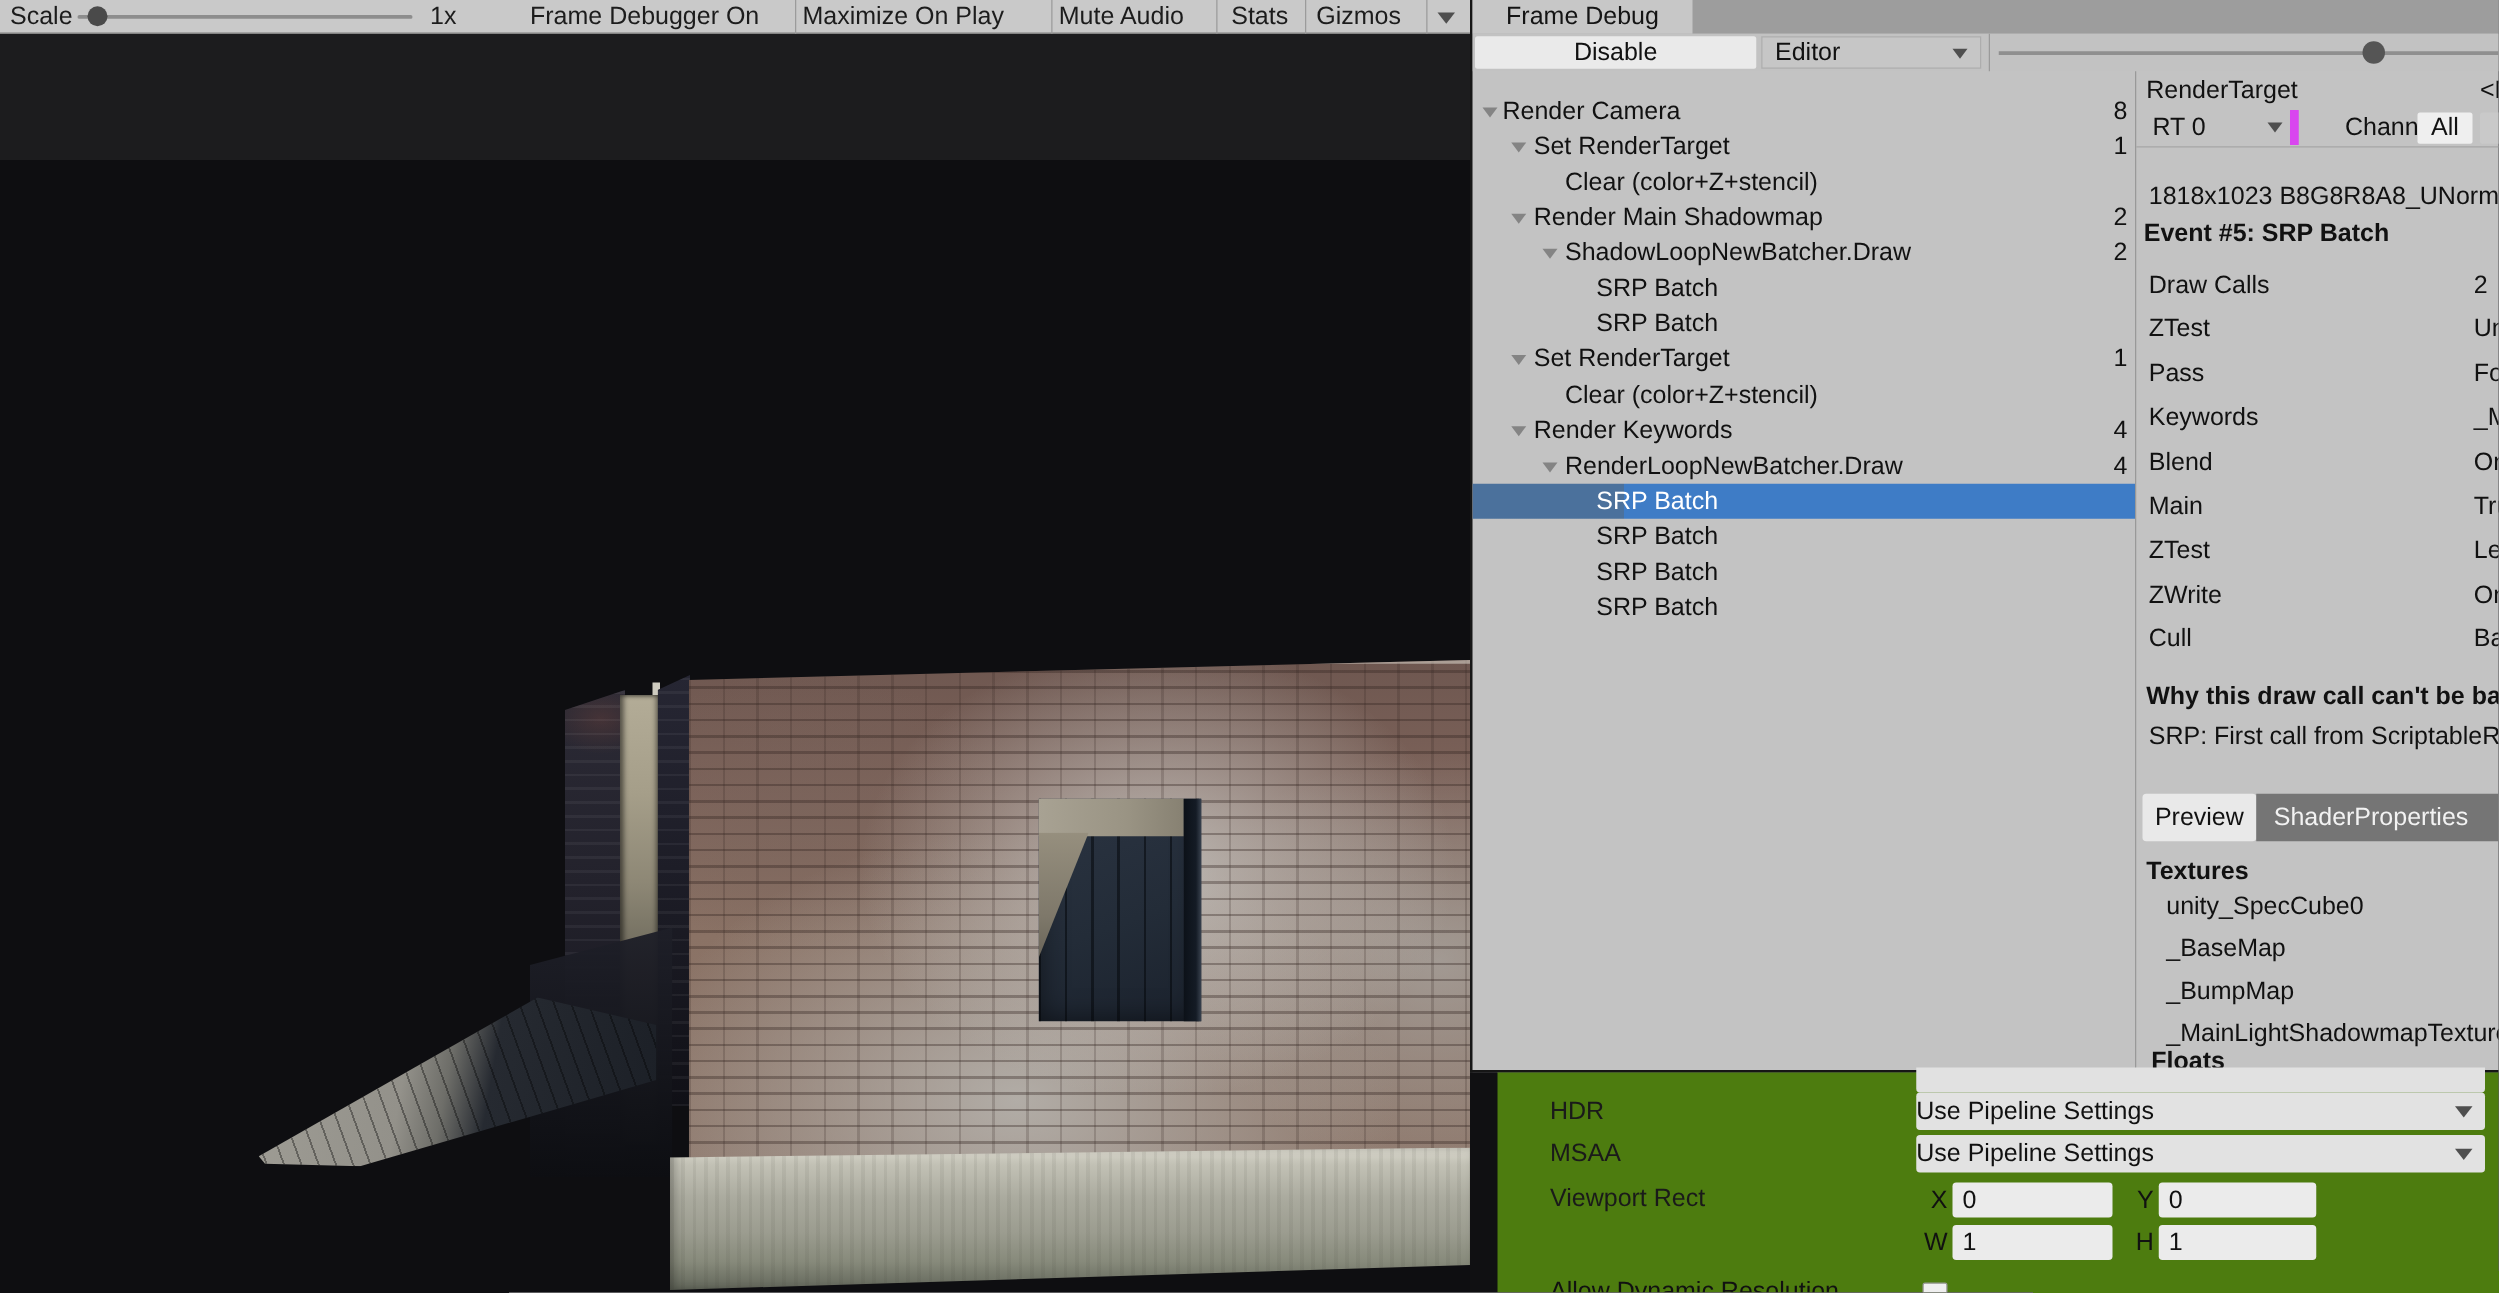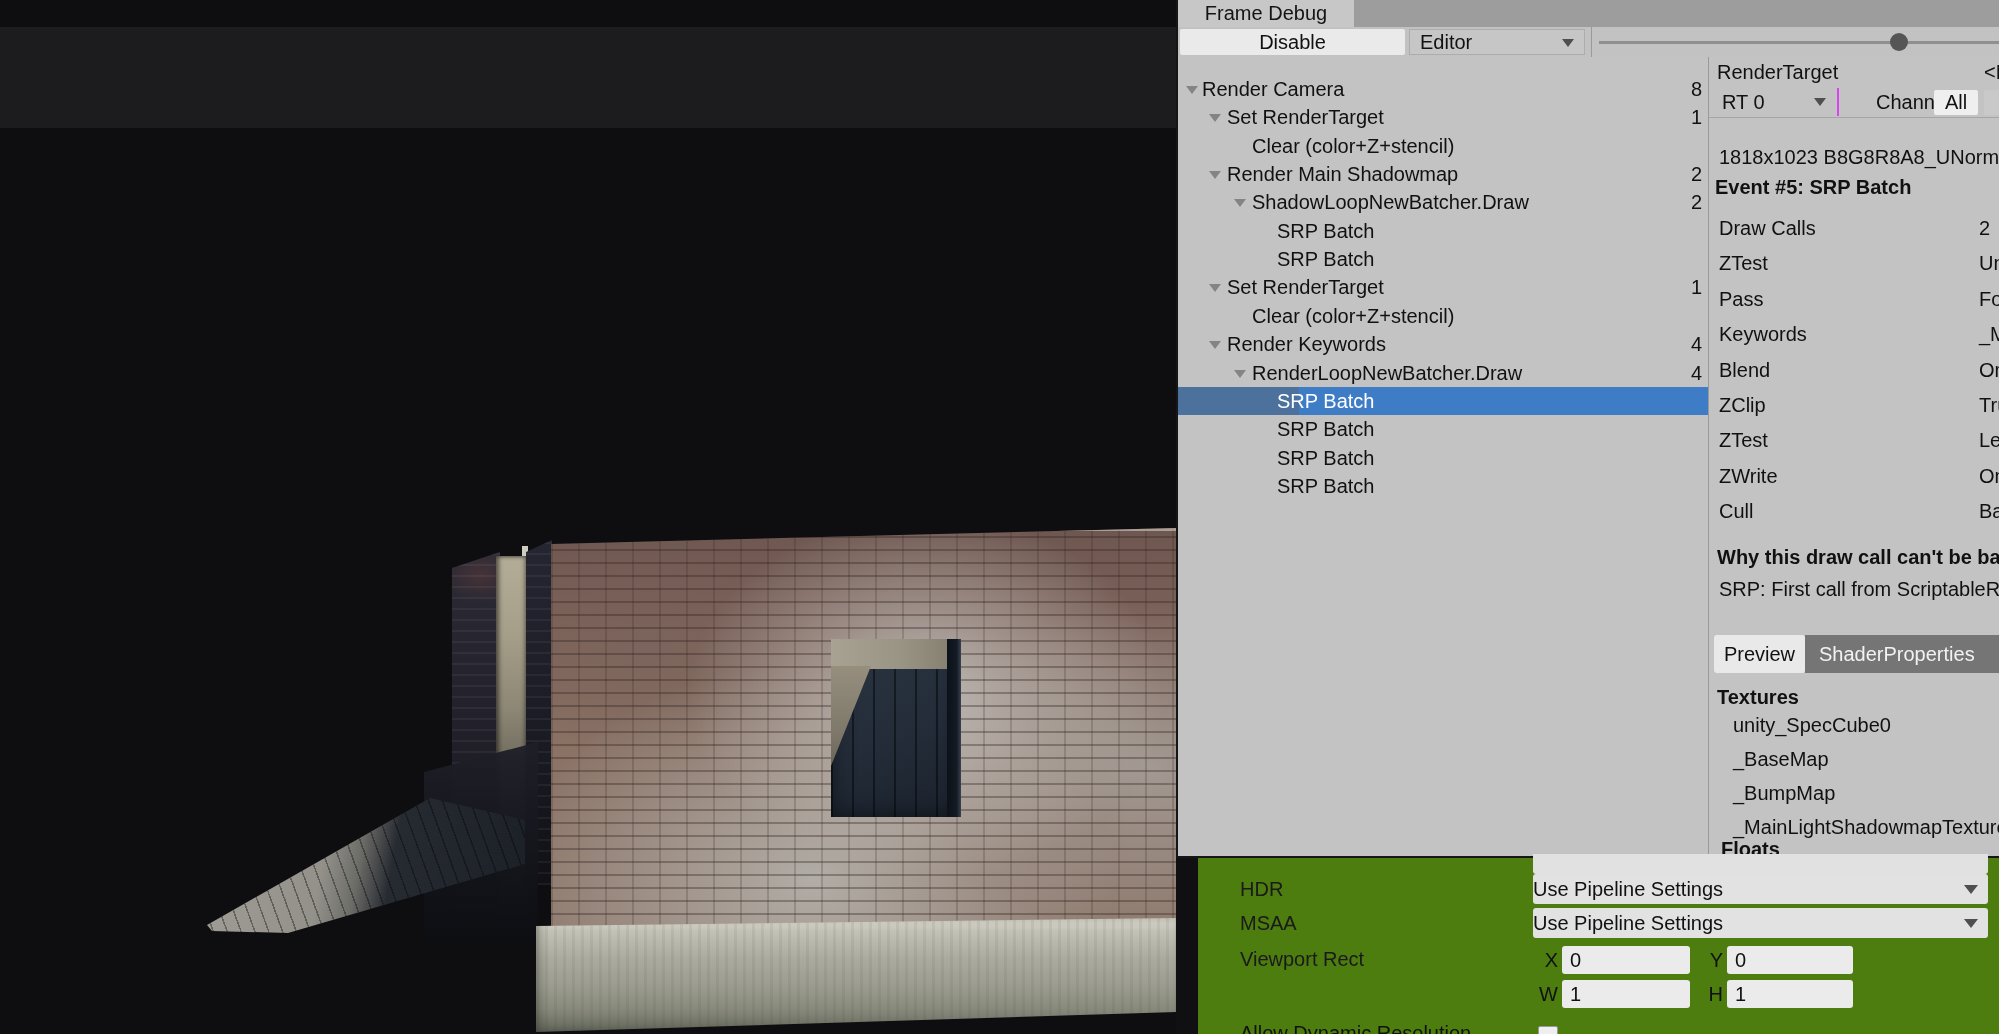--- a/index.html
+++ b/index.html
@@ -112,21 +112,21 @@
   .tree-row { position:absolute; left:0; width:530px; height:28px; line-height:28px; }
   .tree-row.sel { background:linear-gradient(90deg,#4b719c 0,#4b719c 121px,#3e7cc6 121px); }
   .tree-row.sel .lbl { color:#fff; }
   .tree-row .lbl { position:absolute; top:0; white-space:nowrap; }
   .tree-row .cnt { position:absolute; left:496px; top:0; width:28px; text-align:right; }
   .tri { position:absolute; top:11px; width:0; height:0; border-left:6px solid transparent; border-right:6px solid transparent; border-top:8px solid #848484; }
 
   #fd-vsep { position:absolute; left:530px; top:57px; width:1px; height:799px; background:#999; }
   .det { position:absolute; white-space:nowrap; }
   .bold { font-weight:bold; }
-  #rt-dd { position:absolute; left:536px; top:88px; width:125px; height:28px; line-height:28px; border-right:2px solid #d946ef; padding-left:8px; }
+  #rt-dd { position:absolute; left:536px; top:88px; width:125px; height:28px; line-height:28px; border-right:7px solid #d946ef; padding-left:8px; }
   #rt-dd .dd-arrow { position:absolute; left:100px; top:10px; border-left-width:6px; border-right-width:6px; border-top-width:8px; }
   #ch-all { position:absolute; left:756px; top:90px; width:44px; height:25px; background:#efefef; border-radius:2px; text-align:center; line-height:25px; }
   #ch-r { position:absolute; left:806px; top:90px; width:44px; height:25px; background:#c9c9c9; border-radius:2px; text-align:center; line-height:25px; }
   #det-hsep { position:absolute; left:531px; top:117px; width:292px; height:1px; background:#a6a6a6; }
   .prop-lbl { position:absolute; left:541px; height:24px; line-height:24px; white-space:nowrap; }
   .prop-val { position:absolute; left:801px; height:24px; line-height:24px; white-space:nowrap; }
   #btn-preview { position:absolute; left:536px; top:635px; width:91px; height:38px; background:#e9e9e9; border-radius:3px; text-align:center; line-height:38px; }
   #btn-shaderprops { position:absolute; left:627px; top:635px; width:210px; height:38px; background:#757575; color:#f2f2f2; line-height:38px; padding-left:14px; white-space:nowrap; }
   .tex-item { position:absolute; left:555px; height:22px; line-height:22px; white-space:nowrap; }
 
@@ -156,20 +156,37 @@
     <div class="left-base-dark"></div>
     <div class="wall-front"></div>
     <div class="opening"></div>
     <div class="opening-top-lit"></div>
     <div class="opening-wedge"></div>
     <div class="opening-frame-right"></div>
     <div class="foundation"></div>
     <div class="plank"></div>
   </div>
 
+  <div id="gtoolbar">
+    <div class="tb-text" style="left:8px">Scale</div>
+    <div id="scale-track"></div>
+    <div id="scale-knob"></div>
+    <div class="tb-text" style="left:344px">1x</div>
+    <div class="tb-text" style="left:424px">Frame Debugger On</div>
+    <div class="tb-sep" style="left:636px"></div>
+    <div class="tb-text" style="left:642px">Maximize On Play</div>
+    <div class="tb-sep" style="left:841px"></div>
+    <div class="tb-text" style="left:847px">Mute Audio</div>
+    <div class="tb-sep" style="left:973px"></div>
+    <div class="tb-text" style="left:985px">Stats</div>
+    <div class="tb-sep" style="left:1044px"></div>
+    <div class="tb-text" style="left:1053px">Gizmos</div>
+    <div class="tb-sep" style="left:1141px"></div>
+    <div class="dd-arrow" style="position:absolute;left:1150px;top:10px"></div>
+  </div>
 
   <div id="fdwin">
     <div id="fd-tabbar">
       <div id="fd-tab">Frame Debug</div>
     </div>
     <div id="fd-toolbar">
       <div id="fd-disable">Disable</div>
       <div id="fd-editor">
         <span>Editor</span>
         <span class="dd-arrow"></span>
@@ -259,21 +276,21 @@
         <div class="prop-lbl" style="top: 216px;">Draw Calls</div>
         <div class="prop-val" style="top: 216px;">2</div>
         <div class="prop-lbl" style="top: 251.4px;">ZTest</div>
         <div class="prop-val" style="top: 251.4px;">Universal Render Pipeline/Lit</div>
         <div class="prop-lbl" style="top: 286.8px;">Pass</div>
         <div class="prop-val" style="top: 286.8px;">ForwardLit</div>
         <div class="prop-lbl" style="top: 322.2px;">Keywords</div>
         <div class="prop-val" style="top: 322.2px;">_MAIN_LIGHT_SHADOWS</div>
         <div class="prop-lbl" style="top: 357.6px;">Blend</div>
         <div class="prop-val" style="top: 357.6px;">One Zero</div>
-        <div class="prop-lbl" style="top: 393px;">ZClip</div>
+        <div class="prop-lbl" style="top: 393px;">Main</div>
         <div class="prop-val" style="top: 393px;">True</div>
         <div class="prop-lbl" style="top: 428.4px;">ZTest</div>
         <div class="prop-val" style="top: 428.4px;">LessEqual</div>
         <div class="prop-lbl" style="top: 463.8px;">ZWrite</div>
         <div class="prop-val" style="top: 463.8px;">On</div>
         <div class="prop-lbl" style="top: 499.2px;">Cull</div>
         <div class="prop-val" style="top: 499.2px;">Back</div>
       </div>
 
     <div class="det bold" style="left:539px;top:546px">Why this draw call can't be batched with the previous one</div>

